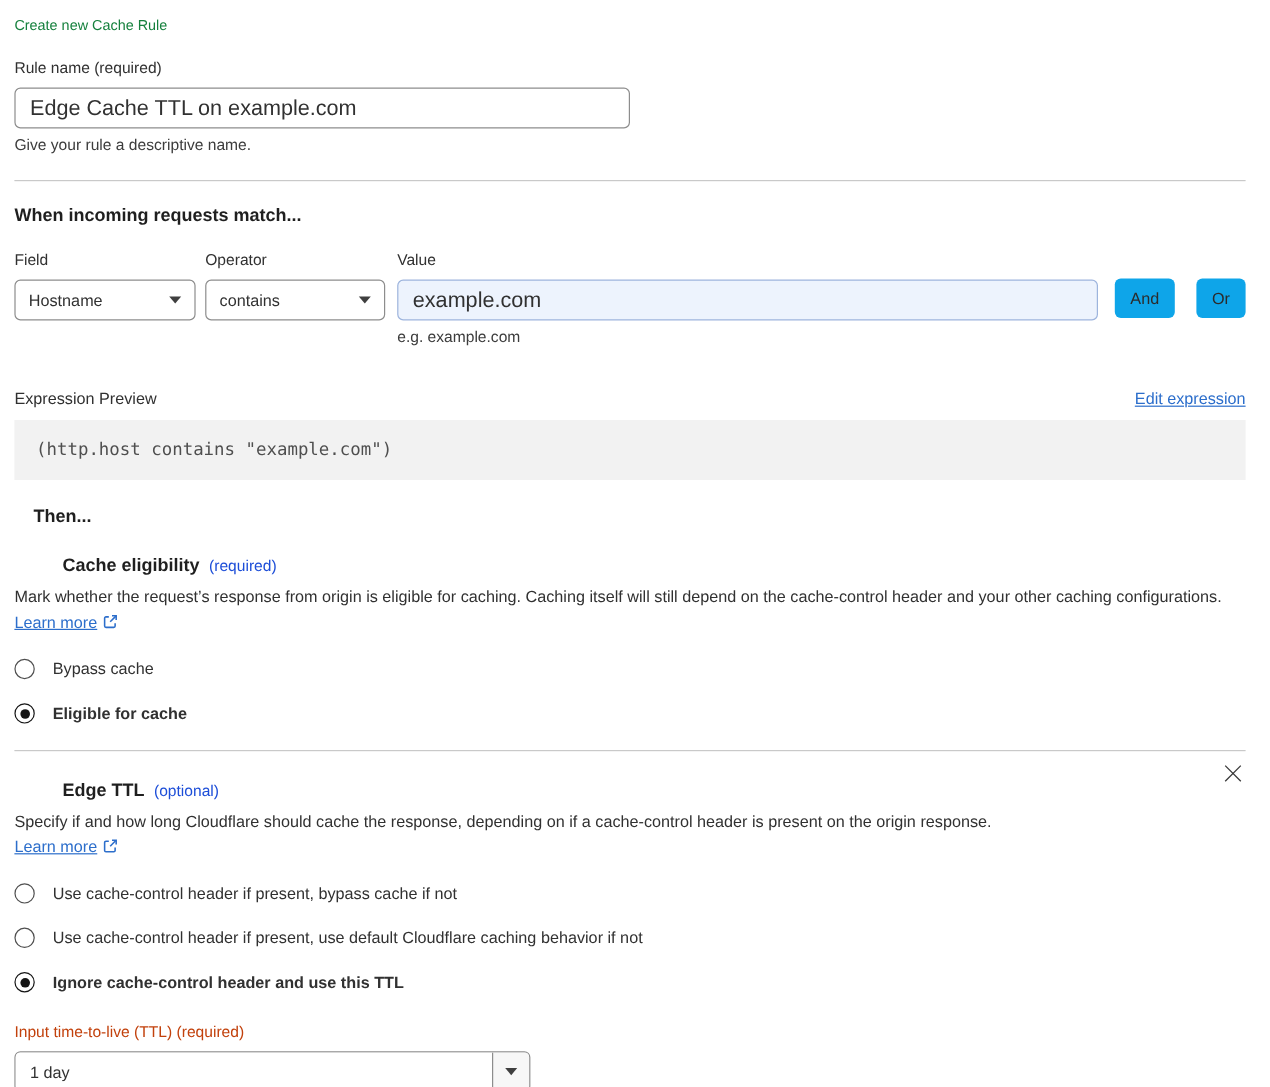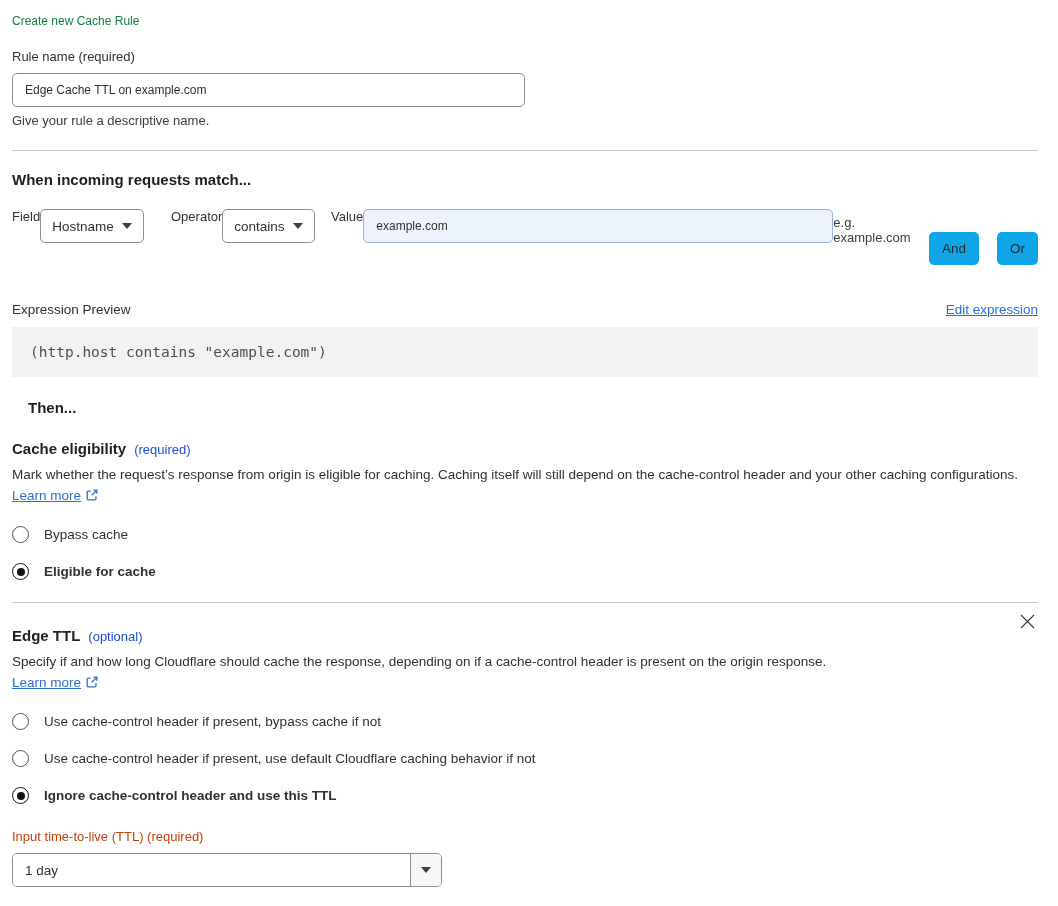--- a/index.html
+++ b/index.html
@@ -11,32 +11,32 @@
     -webkit-font-smoothing:antialiased;
   }
   .container { padding:14px 20px 0 12px; }
 
   h1.page-title { margin:0 0 21px 0; font-size:12px; font-weight:400; color:#15803d; }
 
   .field-label { display:block; font-size:13px; color:#313131; margin-bottom:9px; }
 
   .text-input {
     display:block; height:34px; border:1px solid #8d8d8d; border-radius:5px;
-    padding:0 12px; font-size:12px; color:#313131; background:#fff; outline:none;
+    padding:0 12px; font-size:18px; color:#313131; background:#fff; outline:none;
     font-family:"Liberation Sans", sans-serif;
   }
   #rule-name-input { width:513px; }
   .help-text { font-size:13px; color:#3c3c3c; margin-top:6px; }
 
   .divider { border:none; border-top:1px solid #c9c9c9; margin:22px 0 0 0; }
 
   .section-heading { font-size:15px; font-weight:700; color:#1f1f1f; margin:20px 0 0 0; }
 
   .match-row { display:flex; align-items:flex-start; margin-top:21px; }
-  .field-col { display:flex; flex-direction:row; }
+  .field-col { display:flex; flex-direction:column; }
   .col-field { width:151px; margin-right:8px; }
   .col-operator { width:150px; margin-right:10px; }
   .col-value { flex:1; margin-right:14px; }
 
   .select-box {
     display:flex; align-items:center; justify-content:space-between;
     height:34px; border:1px solid #8d8d8d; border-radius:5px; background:#fff;
     padding:0 11px; font-size:13.5px; color:#313131; cursor:pointer;
   }
   .caret-down {
@@ -58,21 +58,21 @@
   a.link { color:#2c6ecb; text-decoration:underline; font-size:13.5px; cursor:pointer; }
 
   .code-block {
     margin-top:10px; background:#f2f2f2; padding:17px 18px;
     font-family:"DejaVu Sans Mono", monospace; font-size:14.5px; color:#4f4f4f;
     white-space:pre;
   }
 
   .then-heading { font-size:15px; font-weight:700; color:#1f1f1f; margin:22px 0 0 16px; }
 
-  .subsection-title-row { display:flex; align-items:flex-end; margin-top:24px; }
+  .subsection-title-row { display:flex; align-items:center; margin-top:24px;margin-left:40px; }
   .subsection-title { font-size:15px; font-weight:700; color:#1f1f1f; }
   .qualifier { font-size:13px; color:#1d4ed8; margin-left:8px; }
 
   .description { font-size:13.5px; line-height:21px; color:#313131; margin:7px 0 0 0; }
   .description a.link { font-size:13.5px; }
   .ext-icon { vertical-align:-2px; margin-left:4px; }
 
   .radio-row { display:flex; align-items:center; margin-top:20px; cursor:pointer; }
   .radio {
     flex:none; width:17px; height:17px; border:1px solid #4f4f4f; border-radius:50%;

